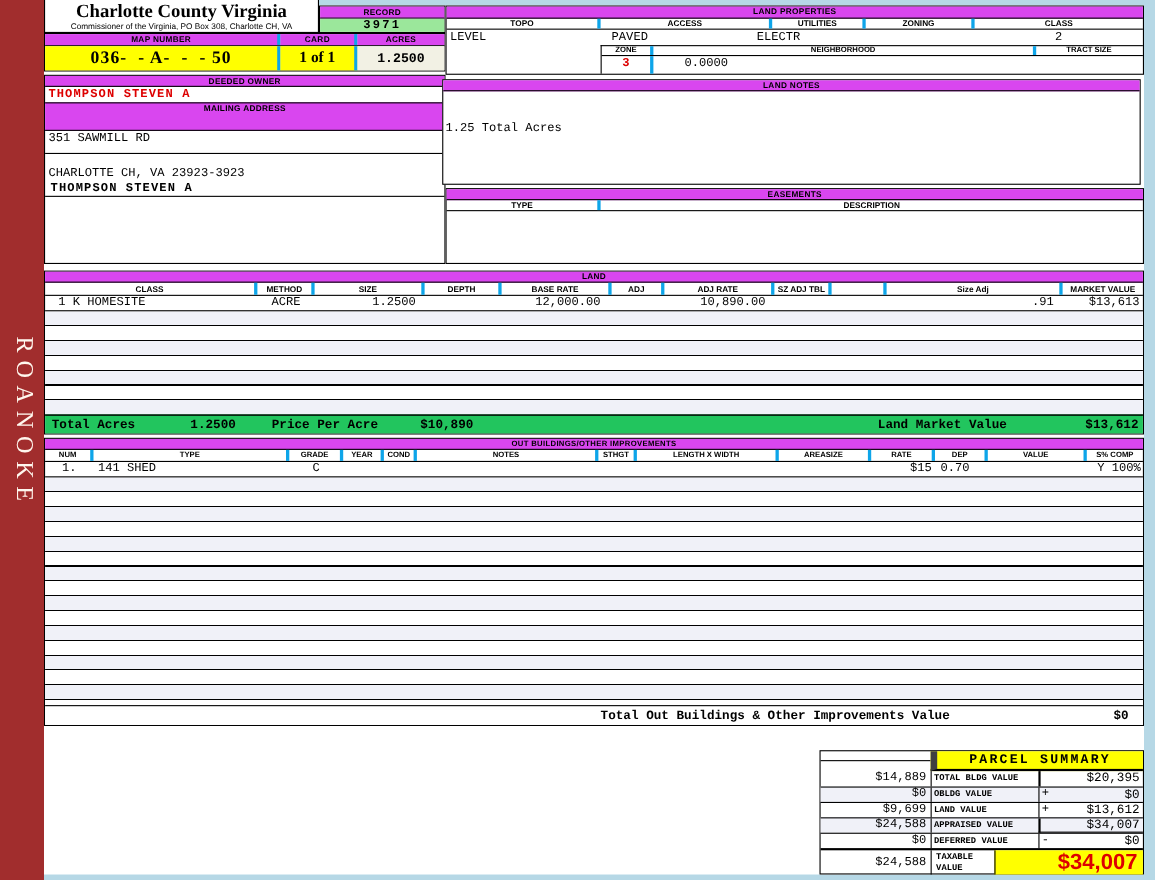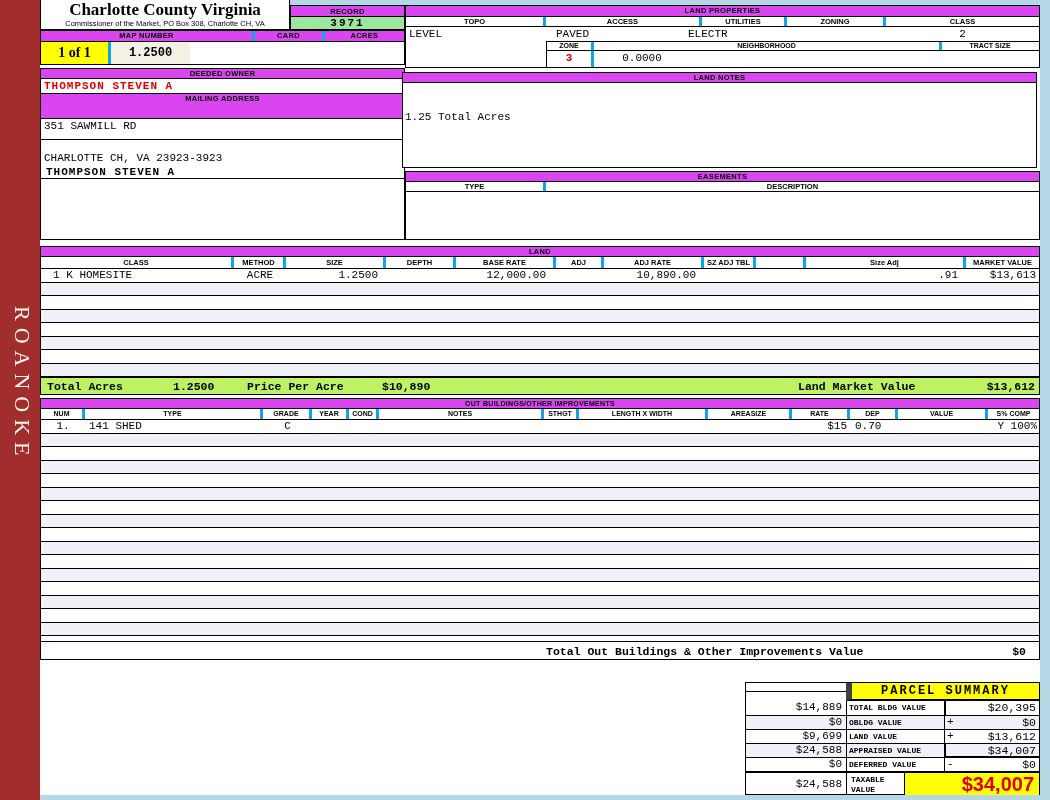--- a/index.html
+++ b/index.html
@@ -33,35 +33,36 @@
   <div class="abs" style="left:40px; top:0; width:1000px; height:795px; background:#FFFFFF;"></div>
 
   <div class="abs" style="left:0; top:0; width:40px; height:800px; background:#A12D2D;">
     <div class="abs vtext serif" style="left:7px; top:306px; width:28px; height:180px; color:#FFF7EE; font-size:22px; letter-spacing:7px;">ROANOKE</div>
   </div>
 
   <div class="abs" style="left:285px; top:0; width:765px; height:5px; background:#B6D8E6;"></div>
 
   <div class="abs whitebox" style="left:40px; top:0; width:250px; height:30px; border-top:none; text-align:center;">
     <div class="serif" style="font-size:17px; font-weight:bold; line-height:19px;">Charlotte County Virginia</div>
-    <div style="font-size:7.5px; line-height:9px;">Commissioner of the Market, PO Box 308, Charlotte CH, VA</div>
+    <div style="font-size:7.5px; line-height:9px;">Commissioner of the Virginia, PO Box 308, Charlotte CH, VA</div>
   </div>
 
   <div class="abs whitebox" style="left:290px; top:5px; width:115px; height:25px;">
     <div class="bar" style="height:11px; line-height:11px;">RECORD</div>
     <div class="mono" style="height:12px; background:#9BE79B; text-align:center; font-size:11px; font-weight:bold; line-height:12px; letter-spacing:2px;">3971</div>
   </div>
 
   <div class="abs whitebox" style="left:40px; top:30px; width:365px; height:35px;">
     <div class="cellrow" style="height:11px; border-bottom:1px solid #000;">
       <div class="bar hlabel" style="width:214px; line-height:10px; border-bottom:none;">MAP NUMBER</div>
       <div class="bar hlabel" style="width:70px; line-height:10px; border-bottom:none;">CARD</div>
       <div class="bar hlabel" style="width:79px; line-height:10px; border-bottom:none;">ACRES</div>
     </div>
     <div class="cellrow" style="height:22px;">
+      <div class="serif yellow" style="width:214px; font-size:16px; font-weight:bold; text-align:center; line-height:22px; letter-spacing:1px; white-space:pre;">036-  - A-  -  - 50</div>
       <div class="serif yellow" style="width:70px; font-size:14px; font-weight:bold; text-align:center; line-height:22px;">1 of 1</div>
       <div class="mono" style="width:79px; background:#F2F1E4; font-size:12px; font-weight:bold; text-align:center; line-height:22px;">1.2500</div>
     </div>
   </div>
 
   <div class="abs whitebox" style="left:40px; top:68px; width:365px; height:172px;">
     <div class="bar" style="height:10px;">DEEDED OWNER</div>
     <div class="mono red" style="height:14px; font-size:11px; font-weight:bold; line-height:14px; padding-left:3px; letter-spacing:1px;">THOMPSON STEVEN A</div>
     <div class="bar" style="height:26px; border-top:1px solid #000;">MAILING ADDRESS</div>
     <div class="mono" style="height:21px; font-size:11px; line-height:14px; padding-left:3px; border-bottom:1px solid #000;">351 SAWMILL RD</div>
@@ -132,21 +133,21 @@
       <div class="mono" style="width:70px; font-size:11px; line-height:12px;"></div>
       <div class="mono rt" style="width:100px; font-size:11px; line-height:12px; padding-right:10px;">12,000.00</div>
       <div class="mono" style="width:48px; font-size:11px; line-height:12px;"></div>
       <div class="mono rt" style="width:100px; font-size:11px; line-height:12px; padding-right:8px;">10,890.00</div>
       <div class="mono" style="width:52px; font-size:11px; line-height:12px;"></div>
       <div style="width:50px;"></div>
       <div class="mono rt" style="width:160px; font-size:11px; line-height:12px; padding-right:8px;">.91</div>
       <div class="mono rt" style="width:73px; font-size:11px; line-height:12px; padding-right:3px;">$13,613</div>
     </div>
     <div class="stripes" style="height:95px;"></div>
-    <div class="abs" style="left:0; top:130px; width:998px; height:17px; border-top:1px solid #000; background:#bef264;">
+    <div class="abs" style="left:0; top:130px; width:998px; height:17px; border-top:1px solid #000; background:#22c55e;">
       <span class="abs mono" style="left:6px; top:2px; font-size:11.5px; font-weight:bold;">Total Acres</span>
       <span class="abs mono" style="left:132px; top:2px; font-size:11.5px; font-weight:bold;">1.2500</span>
       <span class="abs mono" style="left:206px; top:2px; font-size:11.5px; font-weight:bold;">Price Per Acre</span>
       <span class="abs mono" style="left:341px; top:2px; font-size:11.5px; font-weight:bold;">$10,890</span>
       <span class="abs mono" style="left:757px; top:2px; font-size:11.5px; font-weight:bold;">Land Market Value</span>
       <span class="abs mono" style="right:4px; top:2px; font-size:11.5px; font-weight:bold;">$13,612</span>
     </div>
   </div>
 
   <div class="abs whitebox" style="left:40px; top:398px; width:1000px; height:262px;">

